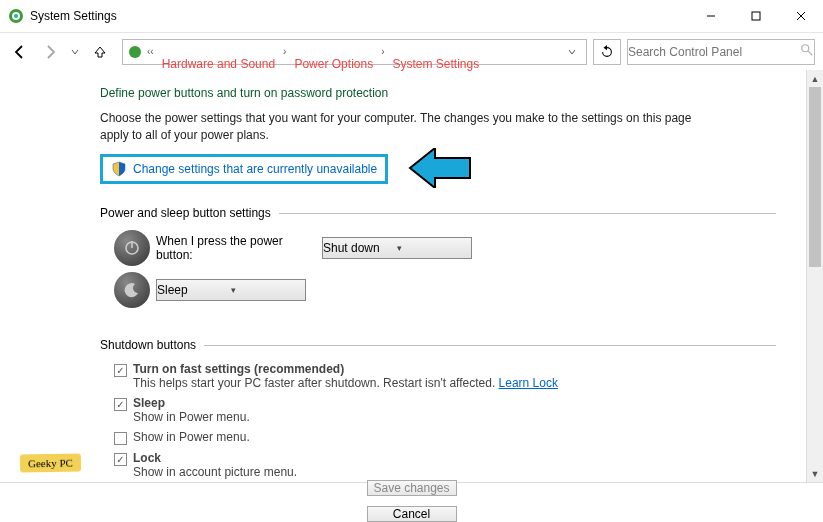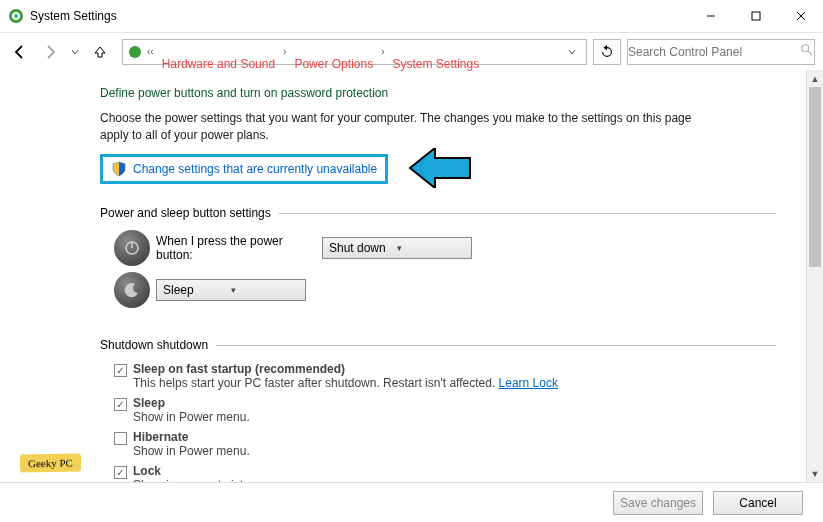--- a/index.html
+++ b/index.html
@@ -48,34 +48,34 @@
 .arrow-callout { position: absolute; left: 405px; top: 148px; pointer-events: none; }
 
 .section-title { font-weight: 400; color: #000; margin-top: 14px; margin-bottom: 4px; }
 .section-title-row { display: flex; align-items: baseline; gap: 8px; }
 .section-title-row .divline { flex: 1; border-top: 1px solid #c0c0c0; position: relative; top: -3px; }
 
 .button-row { display: flex; align-items: center; gap: 6px; margin: 6px 0 6px 14px; }
 .round-icon { width: 36px; height: 36px; border-radius: 50%; background: radial-gradient(circle at 35% 30%, #888, #333); display: flex; align-items: center; justify-content: center; }
 .round-icon svg { width: 18px; height: 18px; }
 .button-label { width: 160px; }
-.dropdown { width: 150px; height: 22px; border: 1px solid #888; background: linear-gradient(#f5f5f5,#e2e2e2); display: flex; align-items: center; padding: 0 6px; cursor: pointer; }
+.dropdown { width: 150px; height: 22px; border: 1px solid #888; background: linear-gradient(#f5f5f5,#e2e2e2); display: flex; align-items: center; padding: 0 0; cursor: pointer; }
 .dropdown span { flex: 1; }
 .dd-arrow { font-size: 9px; color: #444; }
 
 .shutdown-list { margin-left: 14px; }
 .cb-row { display: flex; align-items: flex-start; gap: 6px; margin: 6px 0; }
 .cb { width: 13px; height: 13px; border: 1px solid #888; background: #fff; margin-top: 2px; display: flex; align-items: center; justify-content: center; }
 .cb.checked::after { content: "✓"; font-size: 10px; color: #555; }
 .cb-content { flex: 1; }
 .cb-title { font-weight: 700; color: #444; }
 .cb-desc { color: #444; }
 .learn-more { color: #0066cc; text-decoration: underline; cursor: pointer; }
 
-.footer { position: absolute; bottom: 0; left: 0; right: 0; height: 40px; border-top: 1px solid #ddd; display: flex; align-items: center; justify-content: flex-end; padding: 0 20px; gap: 10px; background: #fff; }
+.footer { position: absolute; bottom: 0; left: 0; right: 0; height: 40px; border-top: 1px solid #ddd; display: flex; align-items: center; justify-content: flex-end; padding: 0 20px; gap: 10px; background: #fff; flex-direction: column; }
 .btn { min-width: 90px; height: 24px; border: 1px solid #aaa; background: linear-gradient(#f7f7f7,#e7e7e7); font-size: 12px; cursor: pointer; }
 .btn.disabled { color: #888; }
 
 .watermark { position: absolute; left: 20px; bottom: 50px; background: #f3d157; padding: 3px 8px; font-family: "Comic Sans MS", cursive; font-size: 11px; border-radius: 3px; transform: rotate(-1deg); }
 </style>
 </head>
 <body>
 
 <div class="titlebar">
   <div class="titlebar-left">
@@ -199,43 +199,42 @@
             <path d="M12 3 A7 7 0 1 0 15 12 A5 5 0 0 1 12 3 Z" fill="#ccc"></path>
           </svg>
         </div>
       <div class="dropdown">
           <span>Sleep</span>
           <span class="dd-arrow">▾</span>
         </div>
     </div>
 
     <div class="section-title-row" style="margin-top:16px">
-      <div class="section-title">Shutdown shutdown</div>
+      <div class="section-title">Shutdown buttons</div>
       <div class="divline"></div>
     </div>
 
     <div class="shutdown-list" id="shutdown-list">
         <div class="cb-row">
           <div class="cb checked"></div>
           <div class="cb-content">
-            <div class="cb-title">Sleep on fast startup (recommended)</div>
+            <div class="cb-title">Turn on fast settings (recommended)</div>
             <div class="cb-desc">This helps start your PC faster after shutdown. Restart isn't affected. <span class="learn-more">Learn Lock</span></div>
           </div>
         </div>
         <div class="cb-row">
           <div class="cb checked"></div>
           <div class="cb-content">
             <div class="cb-title">Sleep</div>
             <div class="cb-desc">Show in Power menu.</div>
           </div>
         </div>
         <div class="cb-row">
           <div class="cb"></div>
           <div class="cb-content">
-            <div class="cb-title">Hibernate</div>
             <div class="cb-desc">Show in Power menu.</div>
           </div>
         </div>
         <div class="cb-row">
           <div class="cb checked"></div>
           <div class="cb-content">
             <div class="cb-title">Lock</div>
             <div class="cb-desc">Show in account picture menu.</div>
           </div>
         </div>

